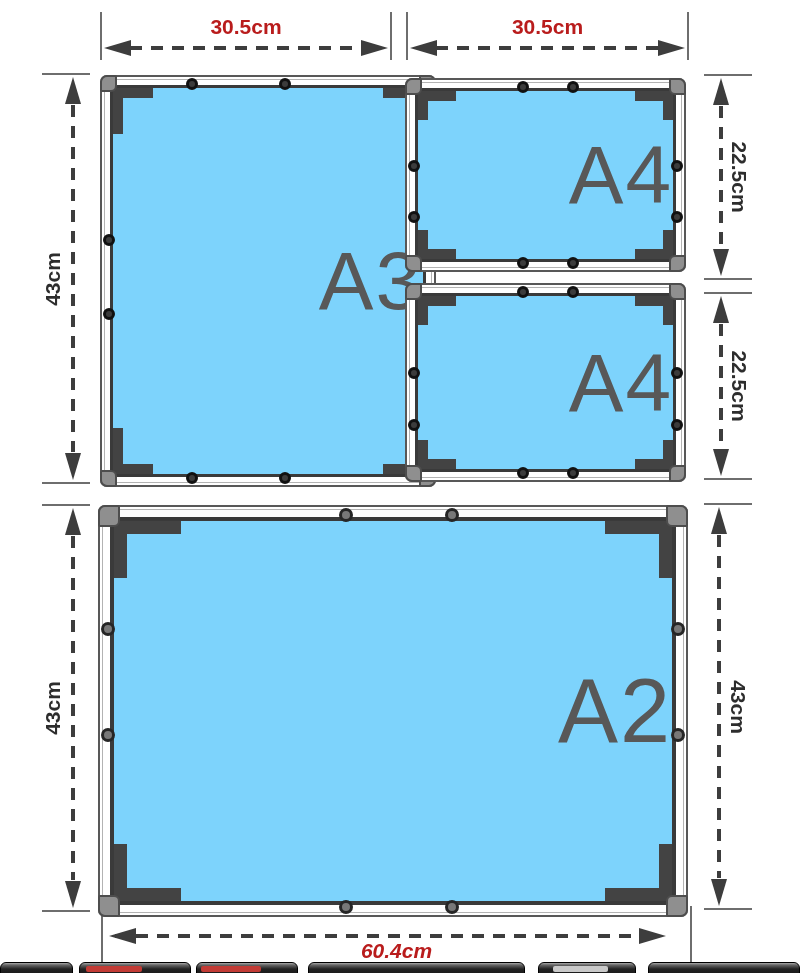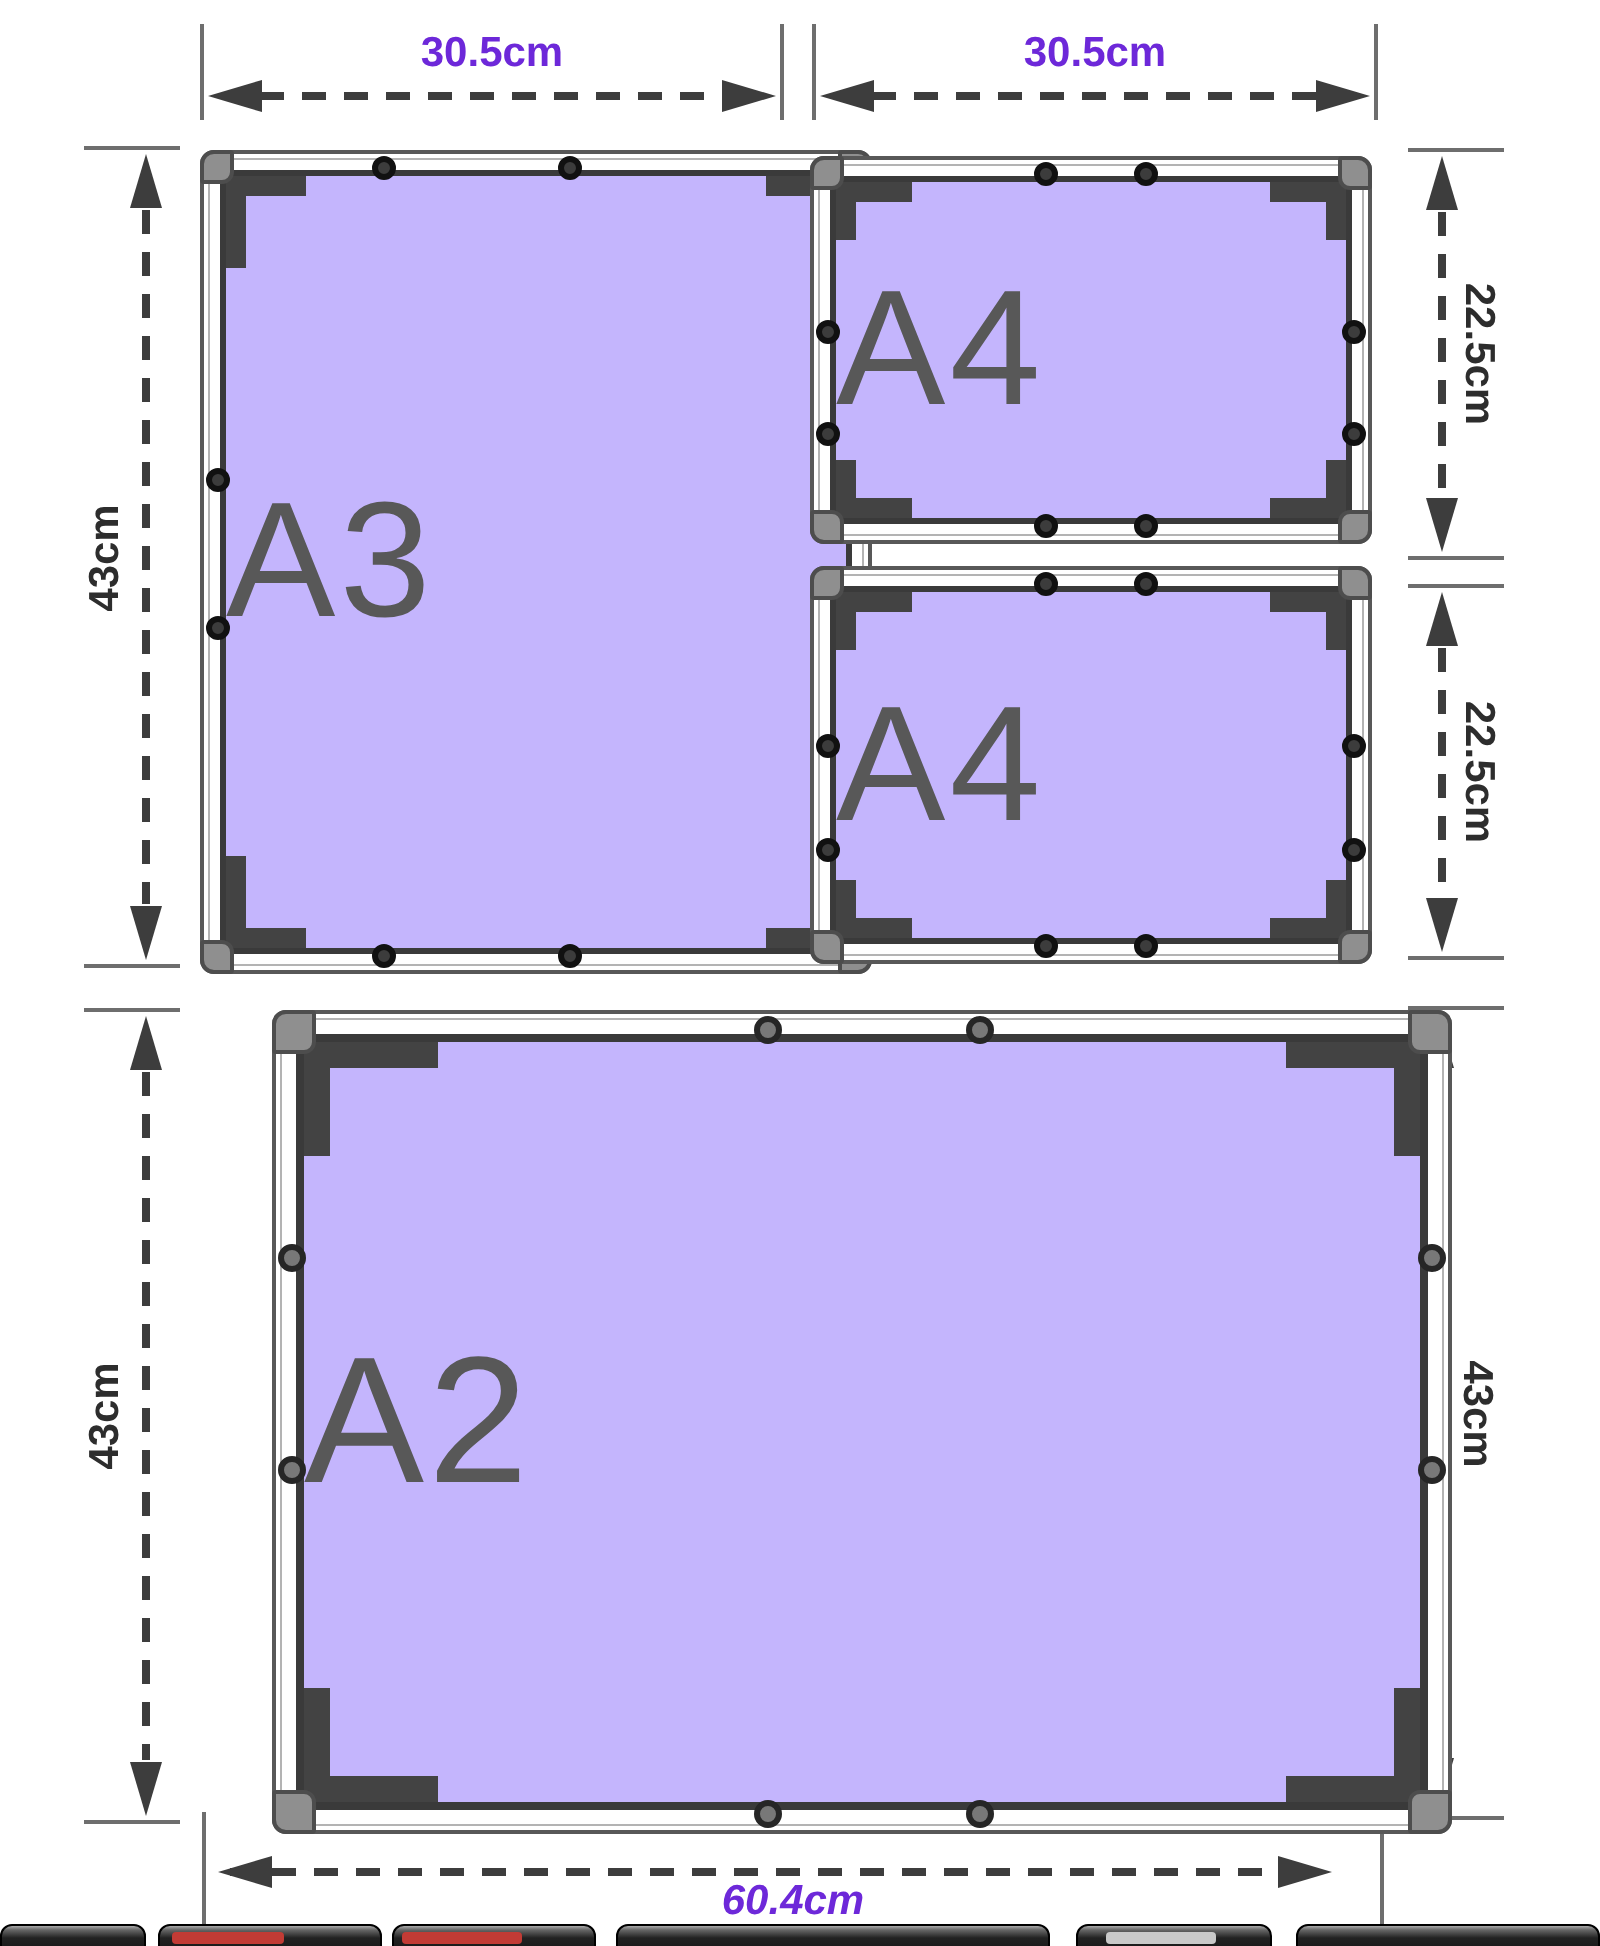--- a/index.html
+++ b/index.html
@@ -3,22 +3,22 @@
 <meta charset="utf-8">
 <style>
   html,body{margin:0;padding:0;background:#fff;}
   #canvas{
     position:relative;width:800px;height:973px;background:#fff;overflow:hidden;
     font-family:"Liberation Sans","DejaVu Sans",sans-serif;
   }
   
   .frame{position:absolute;background:#fff;border:2px solid #585858;border-radius:7px;box-sizing:border-box;}
   .midline{position:absolute;inset:2px;border:1px solid #b3b3b3;border-radius:5px;}
-  .inner{position:absolute;inset:8px;border:var(--ib,3px) solid #3a3a3a;background:#c4b5fd;
-         display:flex;align-items:center;justify-content:flex-start;overflow:hidden;}
+  .inner{position:absolute;inset:8px;border:var(--ib,3px) solid #3a3a3a;background:#7dd3fc;
+         display:flex;align-items:center;justify-content:flex-end;overflow:hidden;}
   .frame-a2 .inner{inset:10px;}
   .size-label{font-size:var(--fs,82px);font-weight:400;color:#585858;line-height:1;letter-spacing:2px;user-select:none;}
   
   .bracket{position:absolute;background:#434343;}
   .bracket.h{height:var(--bt,10px);width:var(--bh,14%);}
   .bracket.v{width:var(--bt,10px);height:var(--bv,13%);}
   .pos-tl.h{top:0;left:0;}   .pos-tl.v{top:0;left:0;}
   .pos-tr.h{top:0;right:0;}  .pos-tr.v{top:0;right:0;}
   .pos-bl.h{bottom:0;left:0;}.pos-bl.v{bottom:0;left:0;}
   .pos-br.h{bottom:0;right:0;}.pos-br.v{bottom:0;right:0;}
@@ -40,21 +40,21 @@
   .hdash{position:absolute;top:36px;left:30px;right:30px;height:4px;
          background:repeating-linear-gradient(90deg,#3d3d3d 0 12px,transparent 12px 21px);}
   .vdash{position:absolute;left:var(--dx,31px);top:32px;bottom:32px;width:4px;
          background:repeating-linear-gradient(180deg,#3d3d3d 0 12px,transparent 12px 21px);}
   .arr{position:absolute;width:0;height:0;}
   .arr.left {top:30px;left:4px;border-top:8px solid transparent;border-bottom:8px solid transparent;border-right:27px solid #3d3d3d;}
   .arr.right{top:30px;right:4px;border-top:8px solid transparent;border-bottom:8px solid transparent;border-left:27px solid #3d3d3d;}
   .arr.up   {top:4px;left:calc(var(--dx,31px) - 6px);border-left:8px solid transparent;border-right:8px solid transparent;border-bottom:27px solid #3d3d3d;}
   .arr.down {bottom:4px;left:calc(var(--dx,31px) - 6px);border-left:8px solid transparent;border-right:8px solid transparent;border-top:27px solid #3d3d3d;}
   .dlabel{position:absolute;top:5px;left:0;width:100%;text-align:center;
-          font-weight:700;font-size:21px;color:#6d28d9;}
+          font-weight:700;font-size:21px;color:#b91c1c;}
   .vlabel{position:absolute;top:50%;left:var(--lx,12px);transform:translate(-50%,-50%) rotate(var(--rot,-90deg));
           font-weight:700;font-size:21px;color:#2d2d2d;white-space:nowrap;}
   
   .dim-bottom .cap-v{top:0;height:56px;}
   .dim-bottom .hdash{top:28px;left:14px;right:34px;}
   .dim-bottom .arr.left{top:22px;left:8px;}
   .dim-bottom .arr.right{top:22px;right:26px;}
   .dim-bottom .dlabel{top:33px;font-style:italic;}
   
   .strip{position:absolute;left:0;top:962px;width:800px;height:11px;}
@@ -214,21 +214,21 @@
     <span class="screw" style="left:42%;top:7px;"></span>
     <span class="screw" style="left:60%;top:7px;"></span>
     <span class="screw" style="left:42%;top:calc(100% - 7px);"></span>
     <span class="screw" style="left:60%;top:calc(100% - 7px);"></span>
     <span class="screw" style="left:7px;top:45%;"></span>
     <span class="screw" style="left:7px;top:72%;"></span>
     <span class="screw" style="left:calc(100% - 7px);top:45%;"></span>
     <span class="screw" style="left:calc(100% - 7px);top:72%;"></span>
   </div>
 
-  <div class="frame frame-a2" style="left:98px;top:505px;width:590px;height:412px;margin-left:38px;--bh:12%;--bv:15%;--bt:13px;--ib:4px;--cs:22px;--fs:90px;">
+  <div class="frame frame-a2" style="left:98px;top:505px;width:590px;height:412px;--bh:12%;--bv:15%;--bt:13px;--ib:4px;--cs:22px;--fs:90px;">
     <div class="midline"></div>
     <div class="inner">
       <span class="bracket h pos-tl"></span>
       <span class="bracket v pos-tl"></span>
       <span class="bracket h pos-tr"></span>
       <span class="bracket v pos-tr"></span>
       <span class="bracket h pos-bl"></span>
       <span class="bracket v pos-bl"></span>
       <span class="bracket h pos-br"></span>
       <span class="bracket v pos-br"></span>

